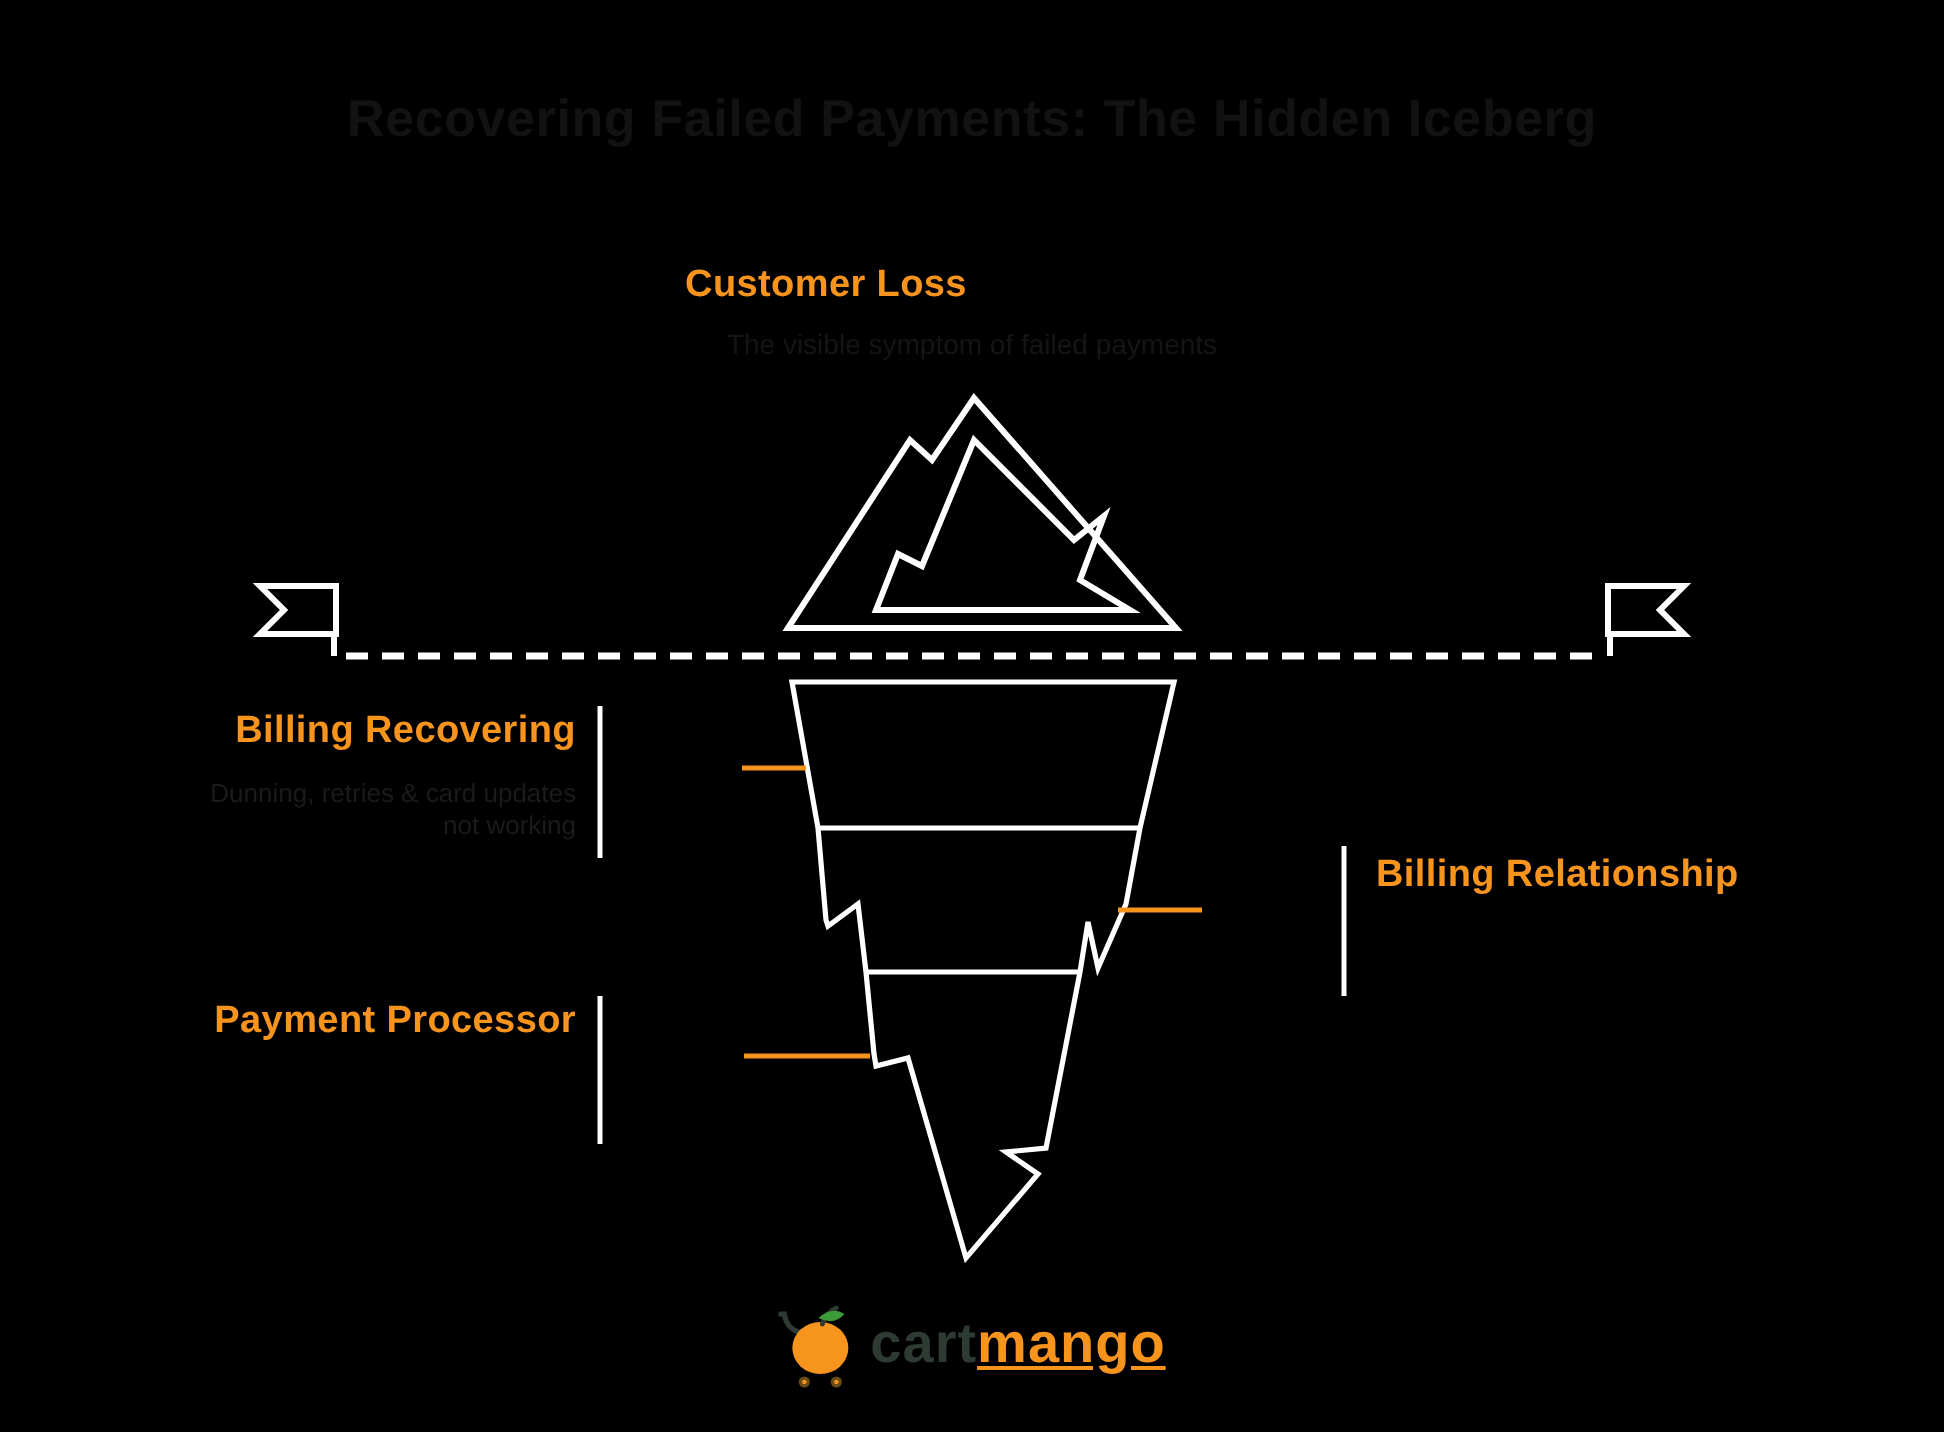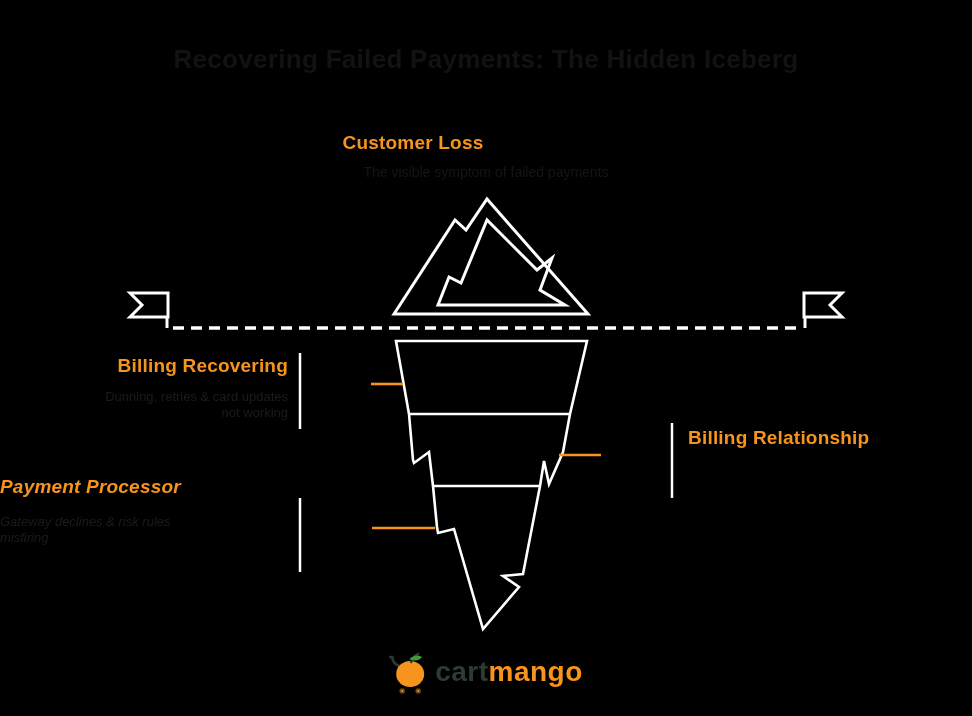--- a/index.html
+++ b/index.html
@@ -24,30 +24,30 @@
     color:#151515;font-size:14px;
   }
   .label-block{position:absolute;}
   .label-block .lb-title{
     margin:0;color:#F7941D;font-size:19px;font-weight:700;letter-spacing:.2px;
   }
   .label-block .lb-desc{
     margin-top:12px;color:#1b1b1b;font-size:13px;line-height:16px;
   }
   #block-billing-management{left:0;top:355px;width:288px;text-align:right;}
-  #block-payment-processor{left:0;top:476px;width:288px;text-align:left;font-style:italic;}
+  #block-payment-processor{left:0;top:500px;width:288px;text-align:right;}
   #block-payment-processor .lb-desc{margin-top:16px;}
   #block-billing-relationship{left:688px;top:427px;width:270px;text-align:left;}
   #iceberg-canvas{left:0;top:0;}
   .logo{
     left:50%;top:650px;transform:translateX(-50%);
     display:flex;align-items:center;
   }
   .logo .cart-word{color:#2D3B33;font-size:28px;font-weight:600;letter-spacing:.5px;}
-  .logo .mango-word{color:#F7941D;font-size:28px;font-weight:800;letter-spacing:.5px;}
+  .logo .mango-word{color:#F7941D;font-size:28px;font-weight:800;letter-spacing:.5px;text-decoration:underline;}
   .logo svg{margin-right:4px;}
 </style>
 </head>
 <body>
 
 <div class="abs page-title">Recovering Failed Payments: The Hidden Iceberg</div>
 
 <div class="abs cl-label">Customer Loss</div>
 <div class="abs cl-desc">The visible symptom of failed payments</div>
 
@@ -95,24 +95,20 @@
     <div>not working</div>
   </div>
 </div>
 
 <div class="label-block" id="block-billing-relationship">
   <div class="lb-title">Billing Relationship</div>
 </div>
 
 <div class="label-block" id="block-payment-processor">
   <div class="lb-title">Payment Processor</div>
-  <div class="lb-desc">
-    <div>Gateway declines &amp; risk rules</div>
-    <div>misfiring</div>
-  </div>
 </div>
 
 <div class="abs logo">
   <svg width="42" height="44" viewBox="0 0 42 44">
 
     <path d="M10 16 Q4 14 3 7 L1 7" fill="none" stroke="#2D3B33" stroke-width="2.6" stroke-linecap="round"></path>
 
     <ellipse cx="21" cy="24" rx="14" ry="13" fill="#F7941D"></ellipse>
 
     <path d="M22 12 Q24 6 29 4" fill="none" stroke="#2D3B33" stroke-width="2.4" stroke-linecap="round"></path>

